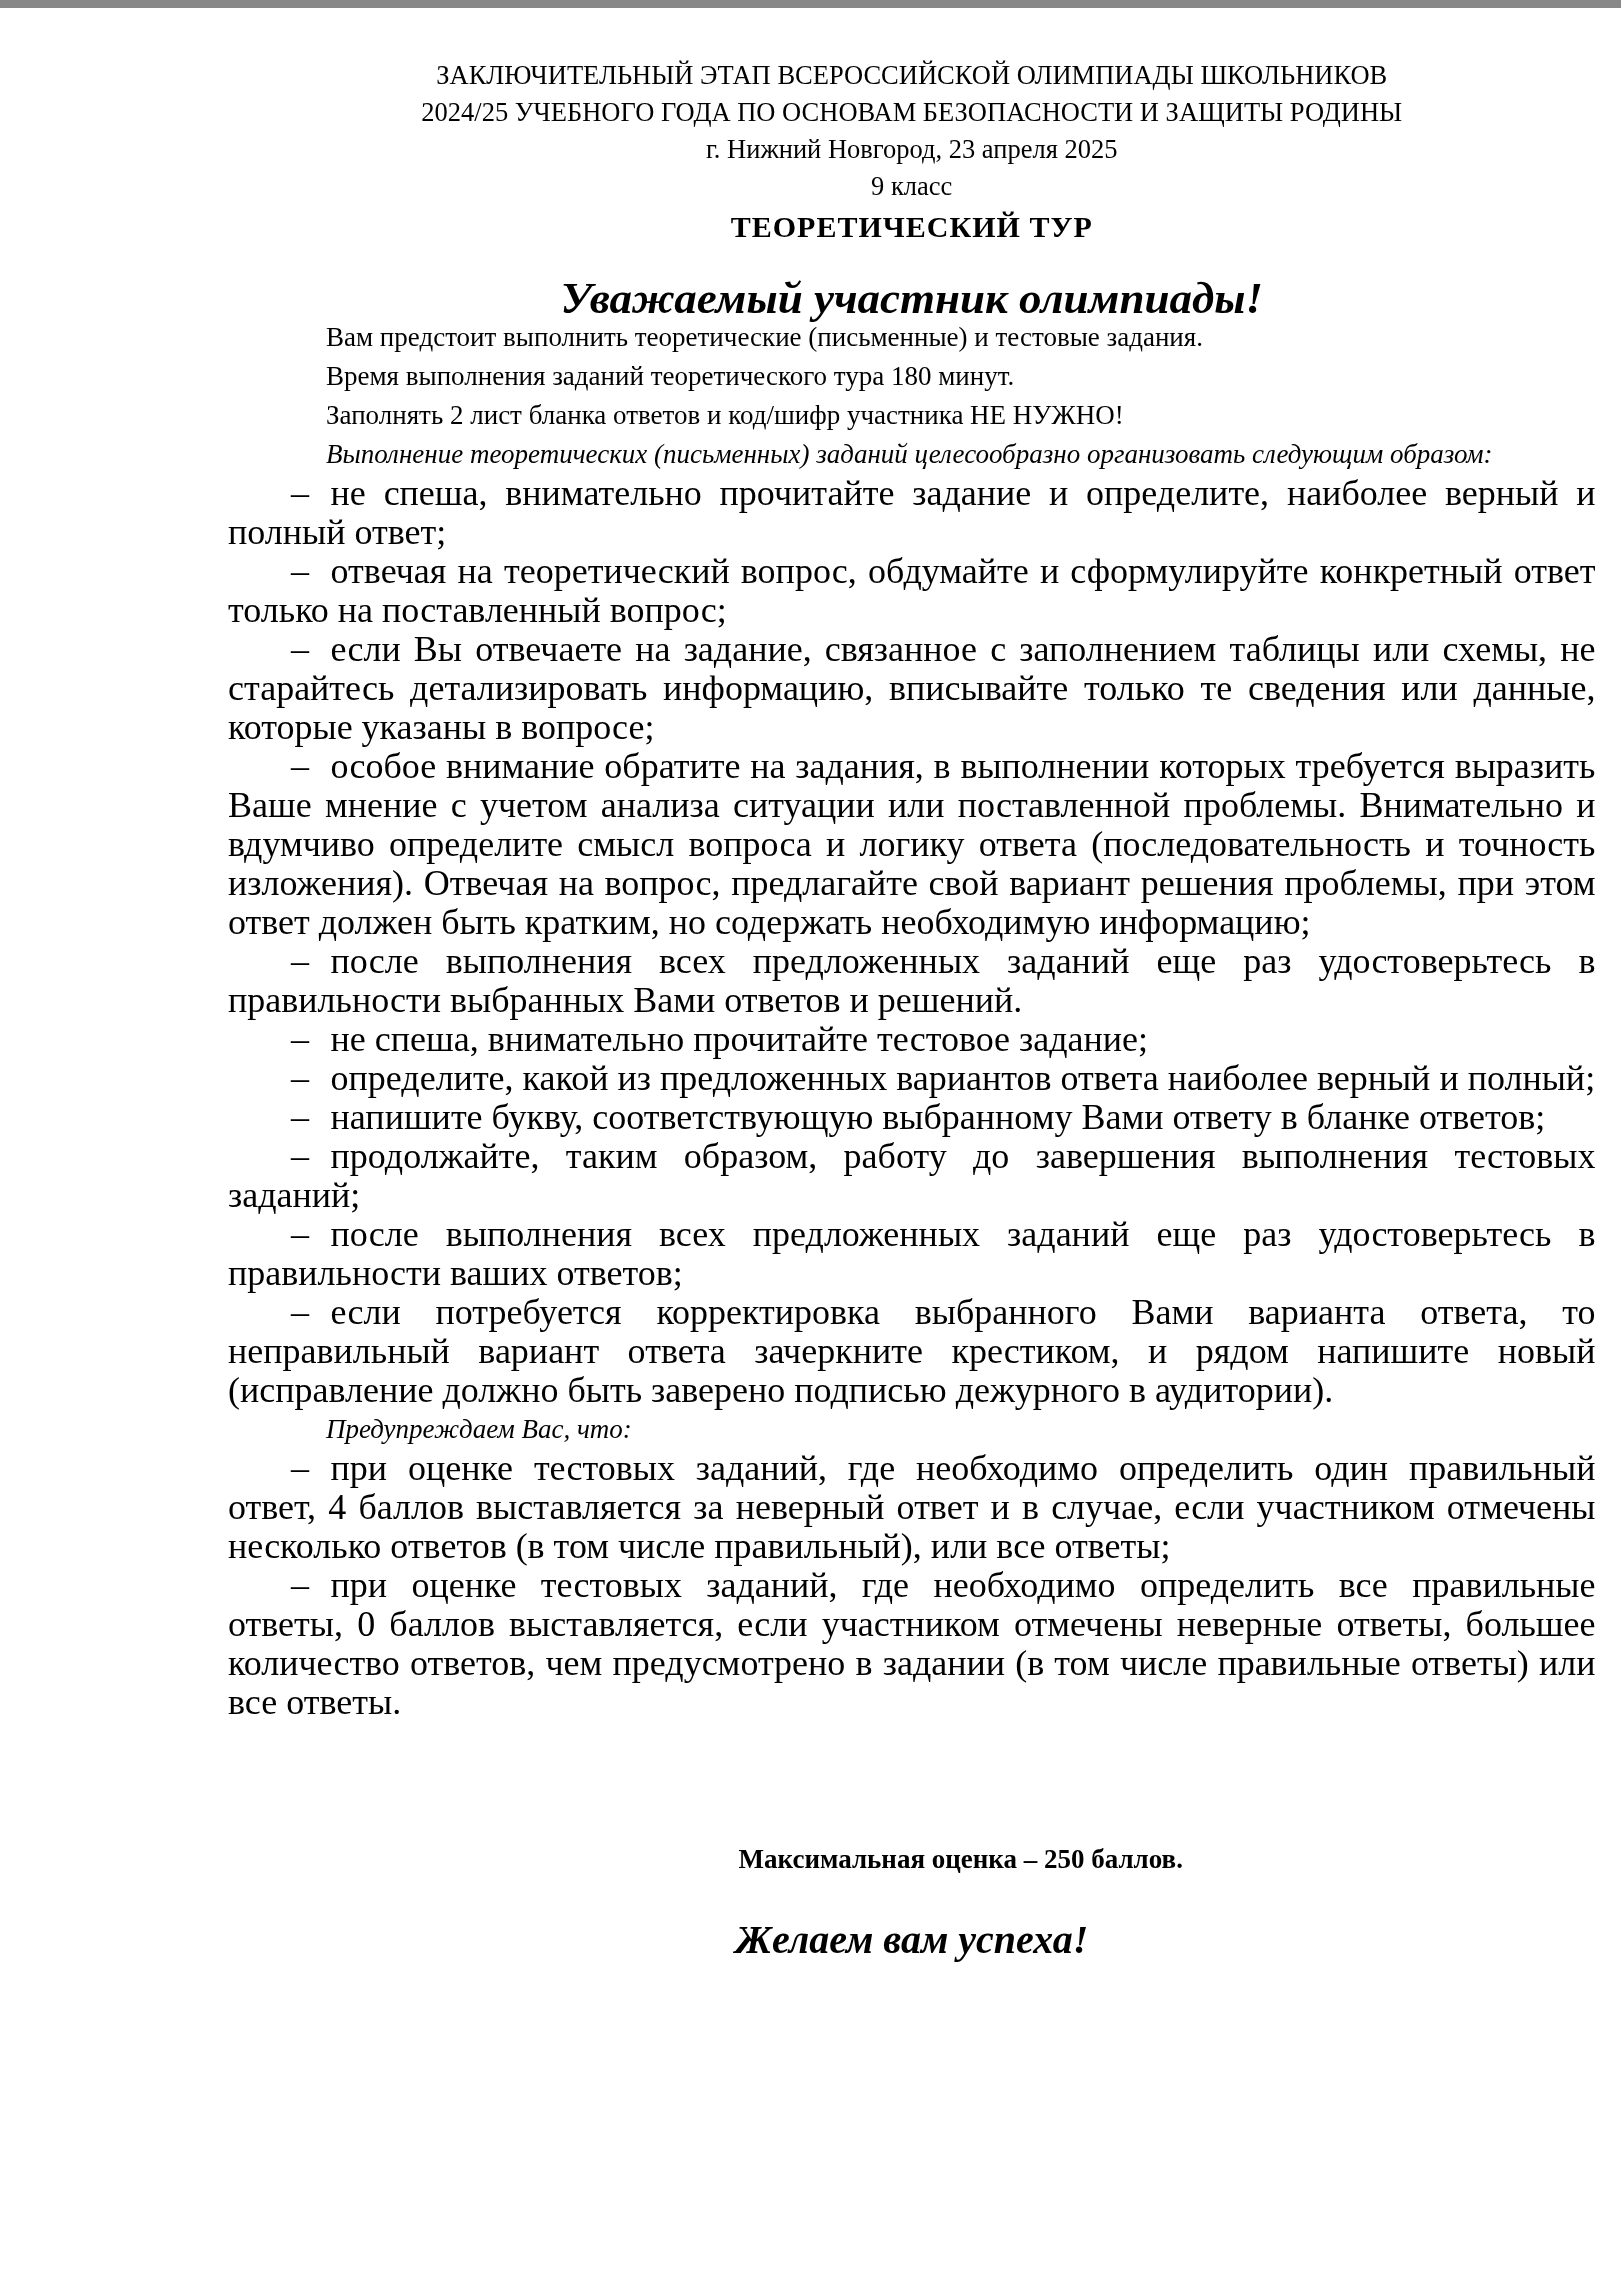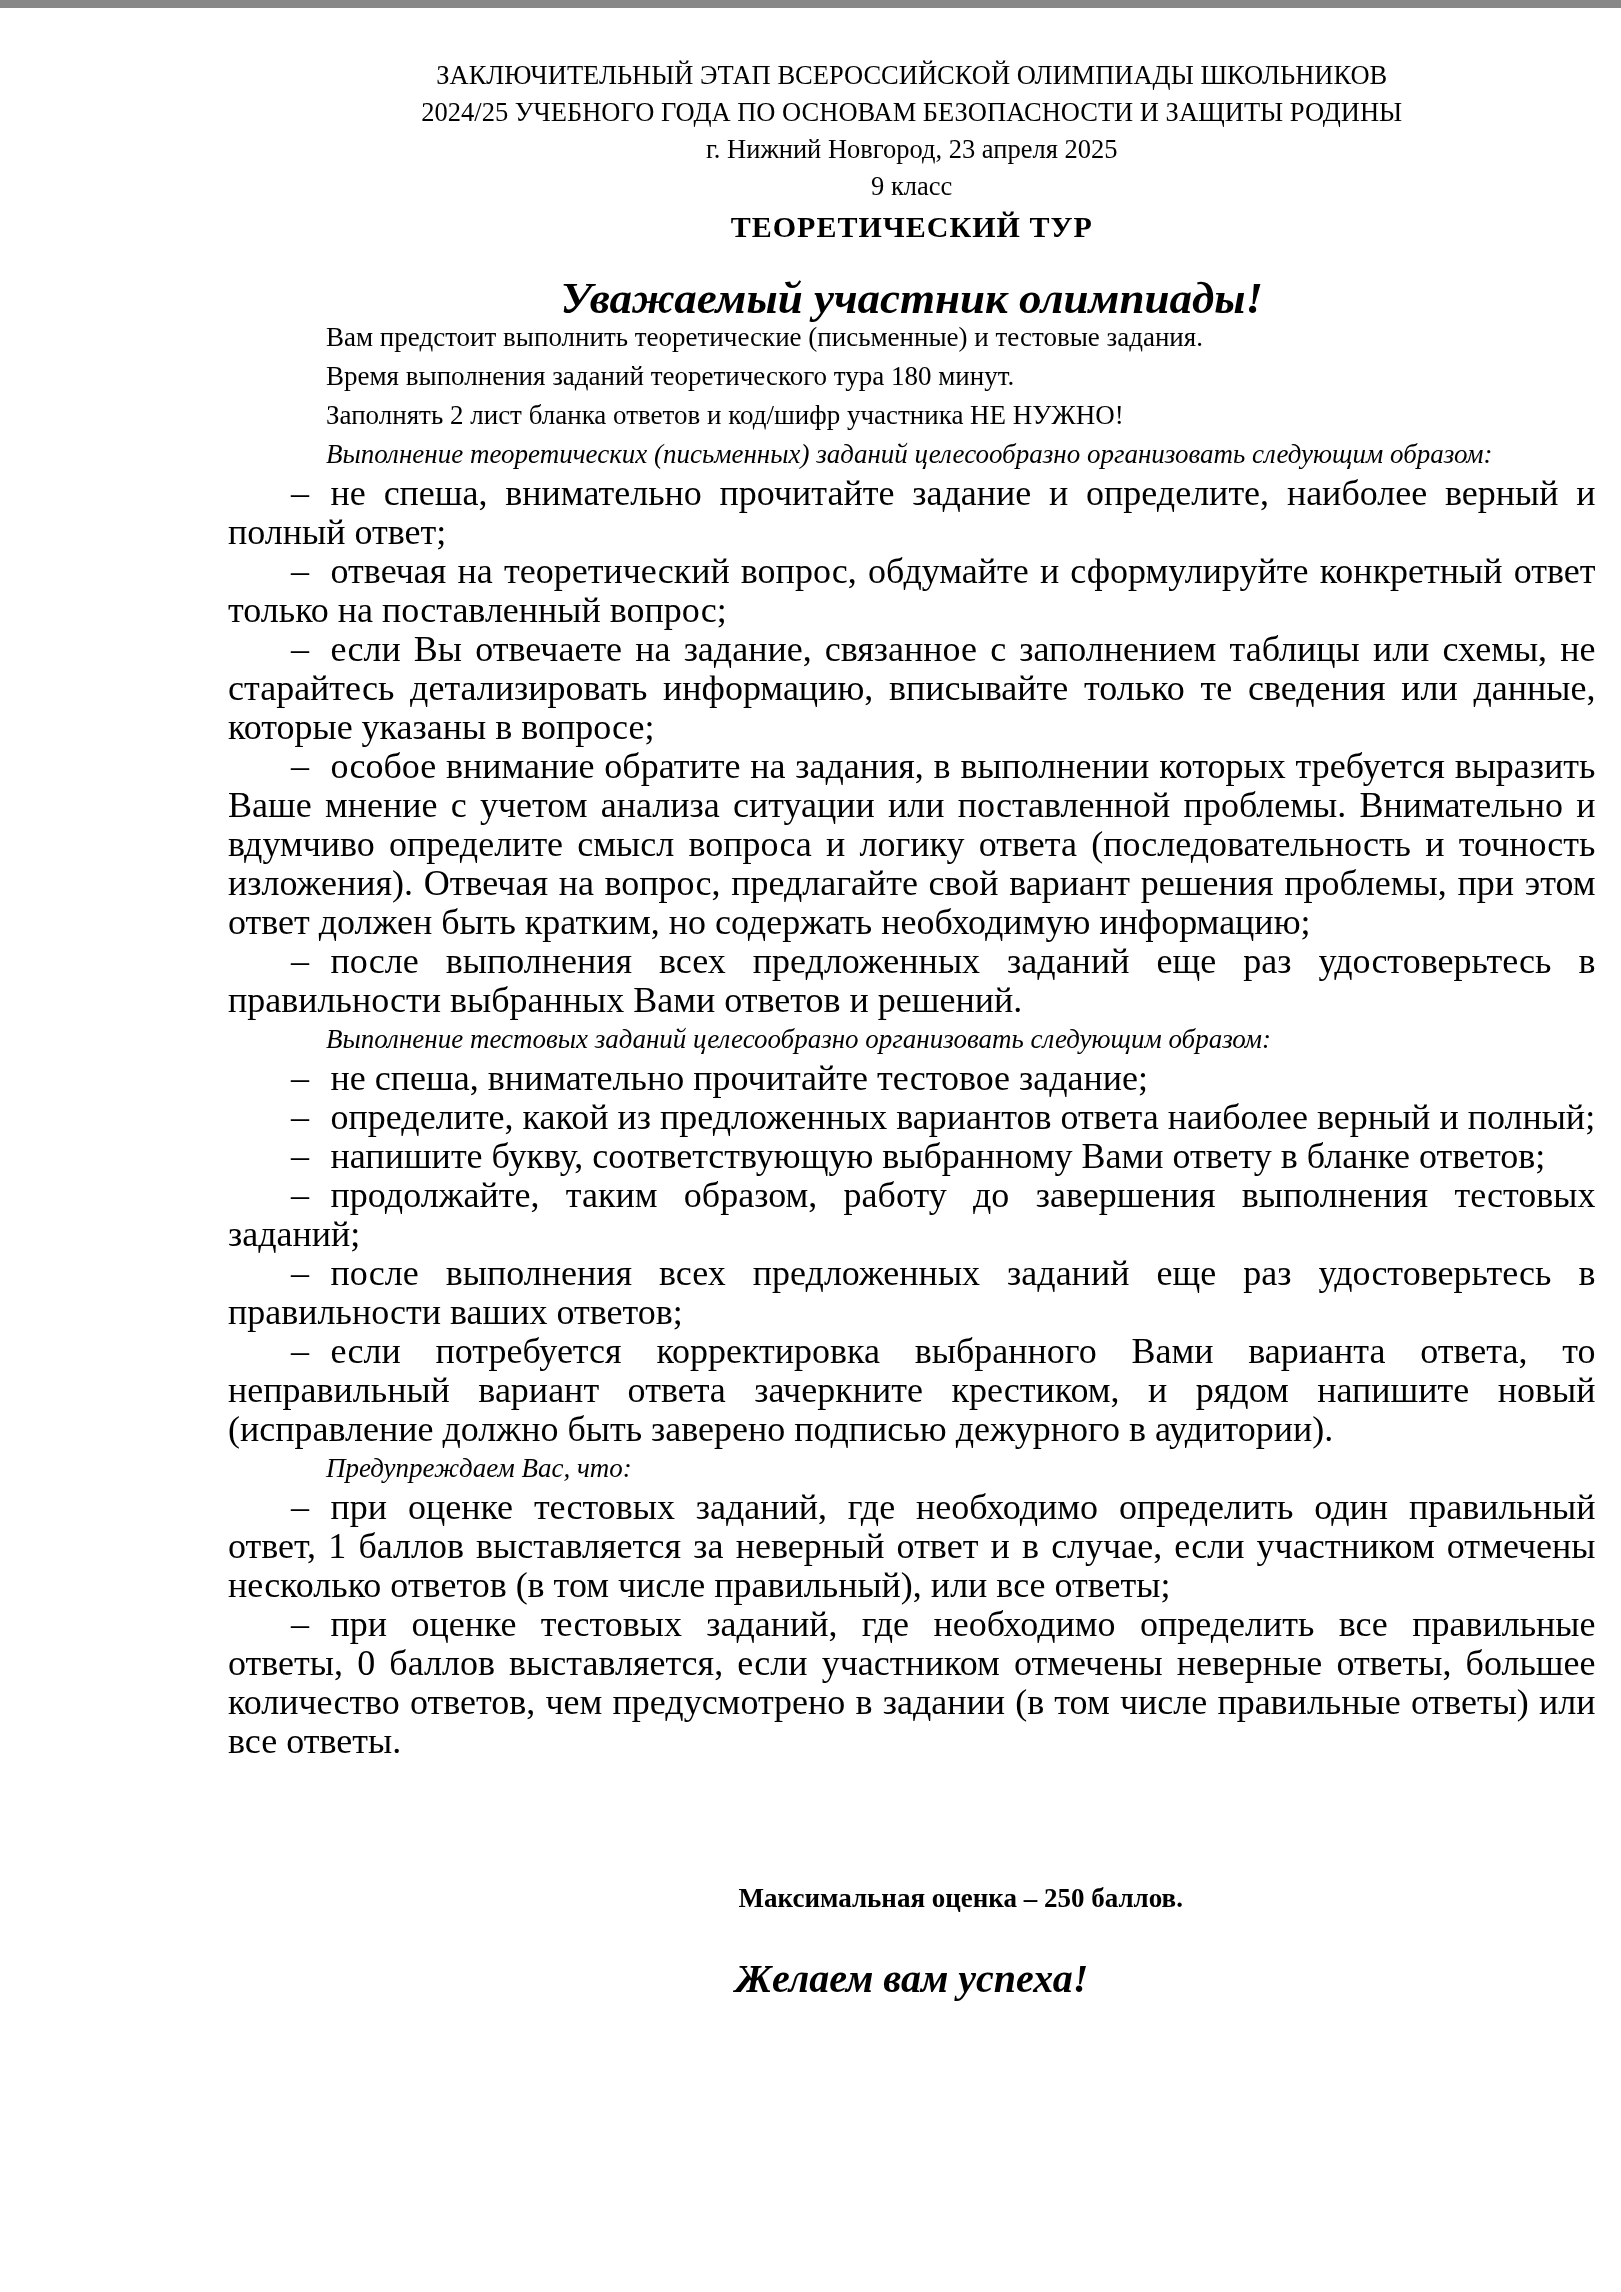--- a/index.html
+++ b/index.html
@@ -90,32 +90,31 @@
   <p class="p">Заполнять 2 лист бланка ответов и код/шифр участника НЕ НУЖНО!</p>
 
   <p class="p italic">Выполнение теоретических (письменных) заданий целесообразно организовать следующим образом:</p>
 
   <p class="li"><span class="dash">–</span><span>не спеша, внимательно прочитайте задание и определите, наиболее верный и полный ответ;</span></p>
   <p class="li"><span class="dash">–</span><span>отвечая на теоретический вопрос, обдумайте и сформулируйте конкретный ответ только на поставленный вопрос;</span></p>
   <p class="li"><span class="dash">–</span><span>если Вы отвечаете на задание, связанное с заполнением таблицы или схемы, не старайтесь детализировать информацию, вписывайте только те сведения или данные, которые указаны в вопросе;</span></p>
   <p class="li"><span class="dash">–</span><span>особое внимание обратите на задания, в выполнении которых требуется выразить Ваше мнение с учетом анализа ситуации или поставленной проблемы. Внимательно и вдумчиво определите смысл вопроса и логику ответа (последовательность и точность изложения). Отвечая на вопрос, предлагайте свой вариант решения проблемы, при этом ответ должен быть кратким, но содержать необходимую информацию;</span></p>
   <p class="li"><span class="dash">–</span><span>после выполнения всех предложенных заданий еще раз удостоверьтесь в правильности выбранных Вами ответов и решений.</span></p>
 
-  <p class="p italic">Выполнение тестовых заданий целесообразно организовать следующим образом:</p>
 
   <p class="li"><span class="dash">–</span><span>не спеша, внимательно прочитайте тестовое задание;</span></p>
   <p class="li"><span class="dash">–</span><span>определите, какой из предложенных вариантов ответа наиболее верный и полный;</span></p>
   <p class="li"><span class="dash">–</span><span>напишите букву, соответствующую выбранному Вами ответу в бланке ответов;</span></p>
   <p class="li"><span class="dash">–</span><span>продолжайте, таким образом, работу до завершения выполнения тестовых заданий;</span></p>
   <p class="li"><span class="dash">–</span><span>после выполнения всех предложенных заданий еще раз удостоверьтесь в правильности ваших ответов;</span></p>
   <p class="li"><span class="dash">–</span><span>если потребуется корректировка выбранного Вами варианта ответа, то неправильный вариант ответа зачеркните крестиком, и рядом напишите новый (исправление должно быть заверено подписью дежурного в аудитории).</span></p>
 
   <p class="p italic">Предупреждаем Вас, что:</p>
 
-  <p class="li"><span class="dash">–</span><span>при оценке тестовых заданий, где необходимо определить один правильный ответ, 1 баллов выставляется за неверный ответ и в случае, если участником отмечены несколько ответов (в том числе правильный), или все ответы;</span></p>
+  <p class="li"><span class="dash">–</span><span>при оценке тестовых заданий, где необходимо определить один правильный ответ, 4 баллов выставляется за неверный ответ и в случае, если участником отмечены несколько ответов (в том числе правильный), или все ответы;</span></p>
   <p class="li"><span class="dash">–</span><span>при оценке тестовых заданий, где необходимо определить все правильные ответы, 0 баллов выставляется, если участником отмечены неверные ответы, большее количество ответов, чем предусмотрено в задании (в том числе правильные ответы) или все ответы.</span></p>
 
 
   <p class="p max-score">Максимальная оценка – 250 баллов.</p>
 
   <div class="wish">Желаем вам успеха!</div>
 
 </div>
 
 

